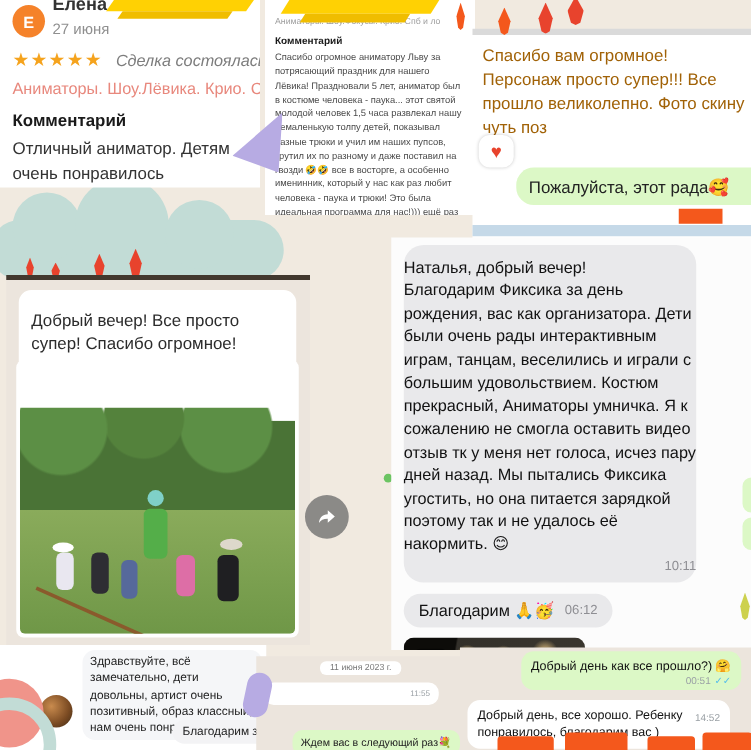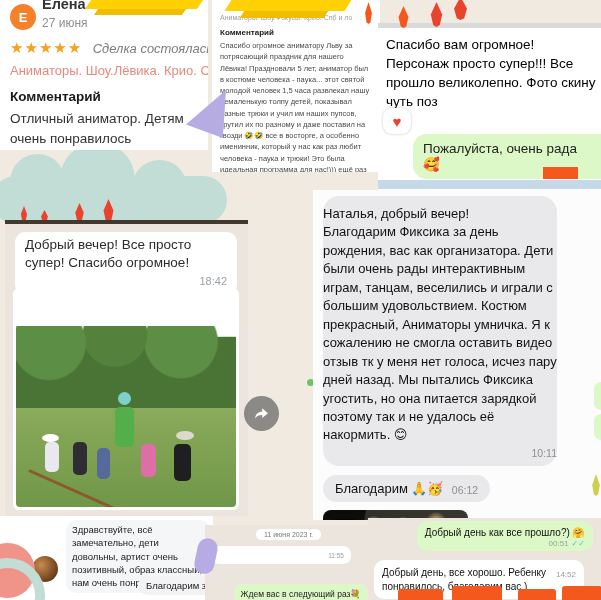--- a/index.html
+++ b/index.html
@@ -37,33 +37,33 @@
   #review1 .comment{position:absolute;left:10px;top:109px;width:205px;font-size:13.5px;color:#333;line-height:1.45;}
 
   
   #review2{left:212px;top:0;width:168px;height:172px;background:#fff;z-index:2;padding:0 8px;box-sizing:border-box;}
   #review2 .title{margin-top:14px;font-size:7px;color:#9e9e9e;}
   #review2 .label{margin-top:7px;font-size:8px;font-weight:bold;color:#1a1a1a;}
   #review2 .comment{margin-top:3px;font-size:7.5px;color:#4a4a4a;line-height:1.5;}
 
   
   #thanks{left:378px;top:28px;width:223px;height:163px;background:#fff;z-index:2;overflow:visible;}
-  #thanks .msg{position:absolute;left:8px;top:8px;width:212px;font-size:13.5px;color:#000000;line-height:1.4;}
+  #thanks .msg{position:absolute;left:8px;top:8px;width:212px;font-size:13.5px;color:#a16207;line-height:1.4;}
   #thanks .heart-card{position:absolute;left:5px;top:80px;width:28px;height:26px;background:#fff;border-radius:9px;
         box-shadow:0 0 3px rgba(0,0,0,.22);display:flex;align-items:center;justify-content:center;}
   #thanks .heart{color:var(--red,#e8432d);font-size:15px;line-height:1;}
   #thanks .green-bubble{position:absolute;left:35px;right:0;top:106px;background:var(--wa-green,#dcf8c6);
         border-radius:14px 0 0 14px;padding:7px 8px 7px 10px;font-size:13.5px;color:#222;}
   #thanks .orange-rect{position:absolute;left:165px;top:139px;width:35px;height:12px;background:var(--orange,#f4581c);}
   #thanks .blue-strip{position:absolute;left:0;top:152px;width:223px;height:9px;background:var(--blue-strip,#c5d9e8);}
 
   
   #photoPanel{left:5px;top:224px;width:243px;height:292px;background:var(--wa-bg,#ece5dd);z-index:2;}
   #photoPanel .bubble{position:absolute;left:10px;top:8px;width:202px;background:#fff;border-radius:10px;
-        padding:4px 10px 6px;font-size:13.5px;color:#2c2c2c;line-height:1.35;}
+        padding:16px 10px 6px;font-size:13.5px;color:#2c2c2c;line-height:1.35;}
   #photoPanel .time{display:block;text-align:right;font-size:11px;color:var(--time-gray,#9aa0a5);margin-top:2px;}
   #photoPanel .photo-card{position:absolute;left:8px;top:64px;width:226px;height:222px;background:#fff;border-radius:6px;padding:3px;box-sizing:border-box;}
   .photo{position:relative;width:100%;height:100%;overflow:hidden;border-radius:4px;
         background:
           radial-gradient(circle at 78% 12%, rgba(255,255,255,.95) 0 9%, rgba(255,255,255,0) 16%),
           radial-gradient(circle at 92% 22%, rgba(255,255,255,.8) 0 7%, rgba(255,255,255,0) 14%),
           radial-gradient(circle at 60% 6%, rgba(255,255,255,.7) 0 6%, rgba(255,255,255,0) 12%),
           linear-gradient(#7fa/0,#0000),
           linear-gradient(#85a7cb 0 14%, #b6cde2 30%, #cfdeed 38%, #cfdeed 100%);}
   .trees{position:absolute;left:0;top:16%;width:100%;height:40%;
@@ -80,21 +80,21 @@
         background:rgba(110,110,110,.78);z-index:6;display:flex;align-items:center;justify-content:center;}
 
   
   #fixik{left:313px;top:190px;width:288px;height:330px;background:#fcfcfc;z-index:2;}
   #fixik .inner{display:flex;flex-direction:column;align-items:flex-start;padding:6px 0 0 10px;}
   #fixik .b1{width:234px;background:var(--ios-gray,#e9e9eb);border-radius:16px;padding:9px 0 5px;
         font-size:13px;color:#121212;line-height:1.42;}
   #fixik .b1 .txt{white-space:pre-line;}
   #fixik .b1 .time{display:block;text-align:right;font-size:10.5px;color:#8e8e93;margin-top:1px;}
   #fixik .b2{margin-top:9px;background:var(--ios-gray,#e9e9eb);border-radius:14px;padding:6px 12px;
-        font-size:13px;color:#121212;display:inline-flex;align-items:flex-end;}
+        font-size:13px;color:#121212;display:inline-flex;align-items:center;}
   #fixik .b2 .time{font-size:10.5px;color:#8e8e93;margin-left:8px;}
   #fixik .video{margin-top:8px;width:145px;height:34px;border-radius:8px;background:
           radial-gradient(circle at 35% 45%, rgba(255,215,140,.55) 0 5%, rgba(0,0,0,0) 10%),
           radial-gradient(circle at 55% 40%, rgba(255,215,140,.45) 0 4%, rgba(0,0,0,0) 9%),
           radial-gradient(circle at 78% 35%, rgba(255,215,140,.5) 0 4%, rgba(0,0,0,0) 9%),
           linear-gradient(100deg,#0d0c09 0 28%, #33302a 29%, #3a362e 100%);position:relative;}
   #fixik .vtime{position:absolute;left:7px;top:9px;font-size:9.5px;color:#fff;background:rgba(0,0,0,.55);
         border-radius:8px;padding:1px 5px;}
   .ydrop{position:absolute;left:591px;top:474px;width:10px;height:22px;background:#cdd14e;
         clip-path:polygon(50% 0,88% 50%,72% 92%,50% 100%,28% 92%,12% 50%);z-index:3;}
@@ -180,21 +180,21 @@
     <div class="label">Комментарий</div>
     <div class="comment">Спасибо огромное аниматору Льву за потрясающий праздник для нашего Лёвика! Праздновали 5 лет, аниматор был в костюме человека - паука... этот святой молодой человек 1,5 часа развлекал нашу немаленькую толпу детей, показывал разные трюки и учил им наших пупсов, крутил их по разному и даже поставил на гвозди 🤣🤣 все в восторге, а особенно именинник, который у нас как раз любит человека - паука и трюки! Это была идеальная программа для нас!))) ещё раз спасибо !</div>
   </div>
 
   <div class="divider-gray"></div>
   <div id="thanks" class="panel">
     <div class="msg">Спасибо вам огромное! Персонаж просто супер!!! Все прошло великолепно. Фото скину чуть поз</div>
     <div class="heart-card">
       <span class="heart">♥</span>
     </div>
-    <div class="green-bubble">Пожалуйста, очень рада🥰</div>
+    <div class="green-bubble">Пожалуйста, этот рада🥰</div>
     <div class="orange-rect"></div>
     <div class="blue-strip"></div>
   </div>
 
   <div class="divider-dark"></div>
   <div id="photoPanel" class="panel">
     <div class="bubble">
       <span>Добрый вечер! Все просто супер! Спасибо огромное!</span>
       <span class="time">18:42</span>
     </div>

